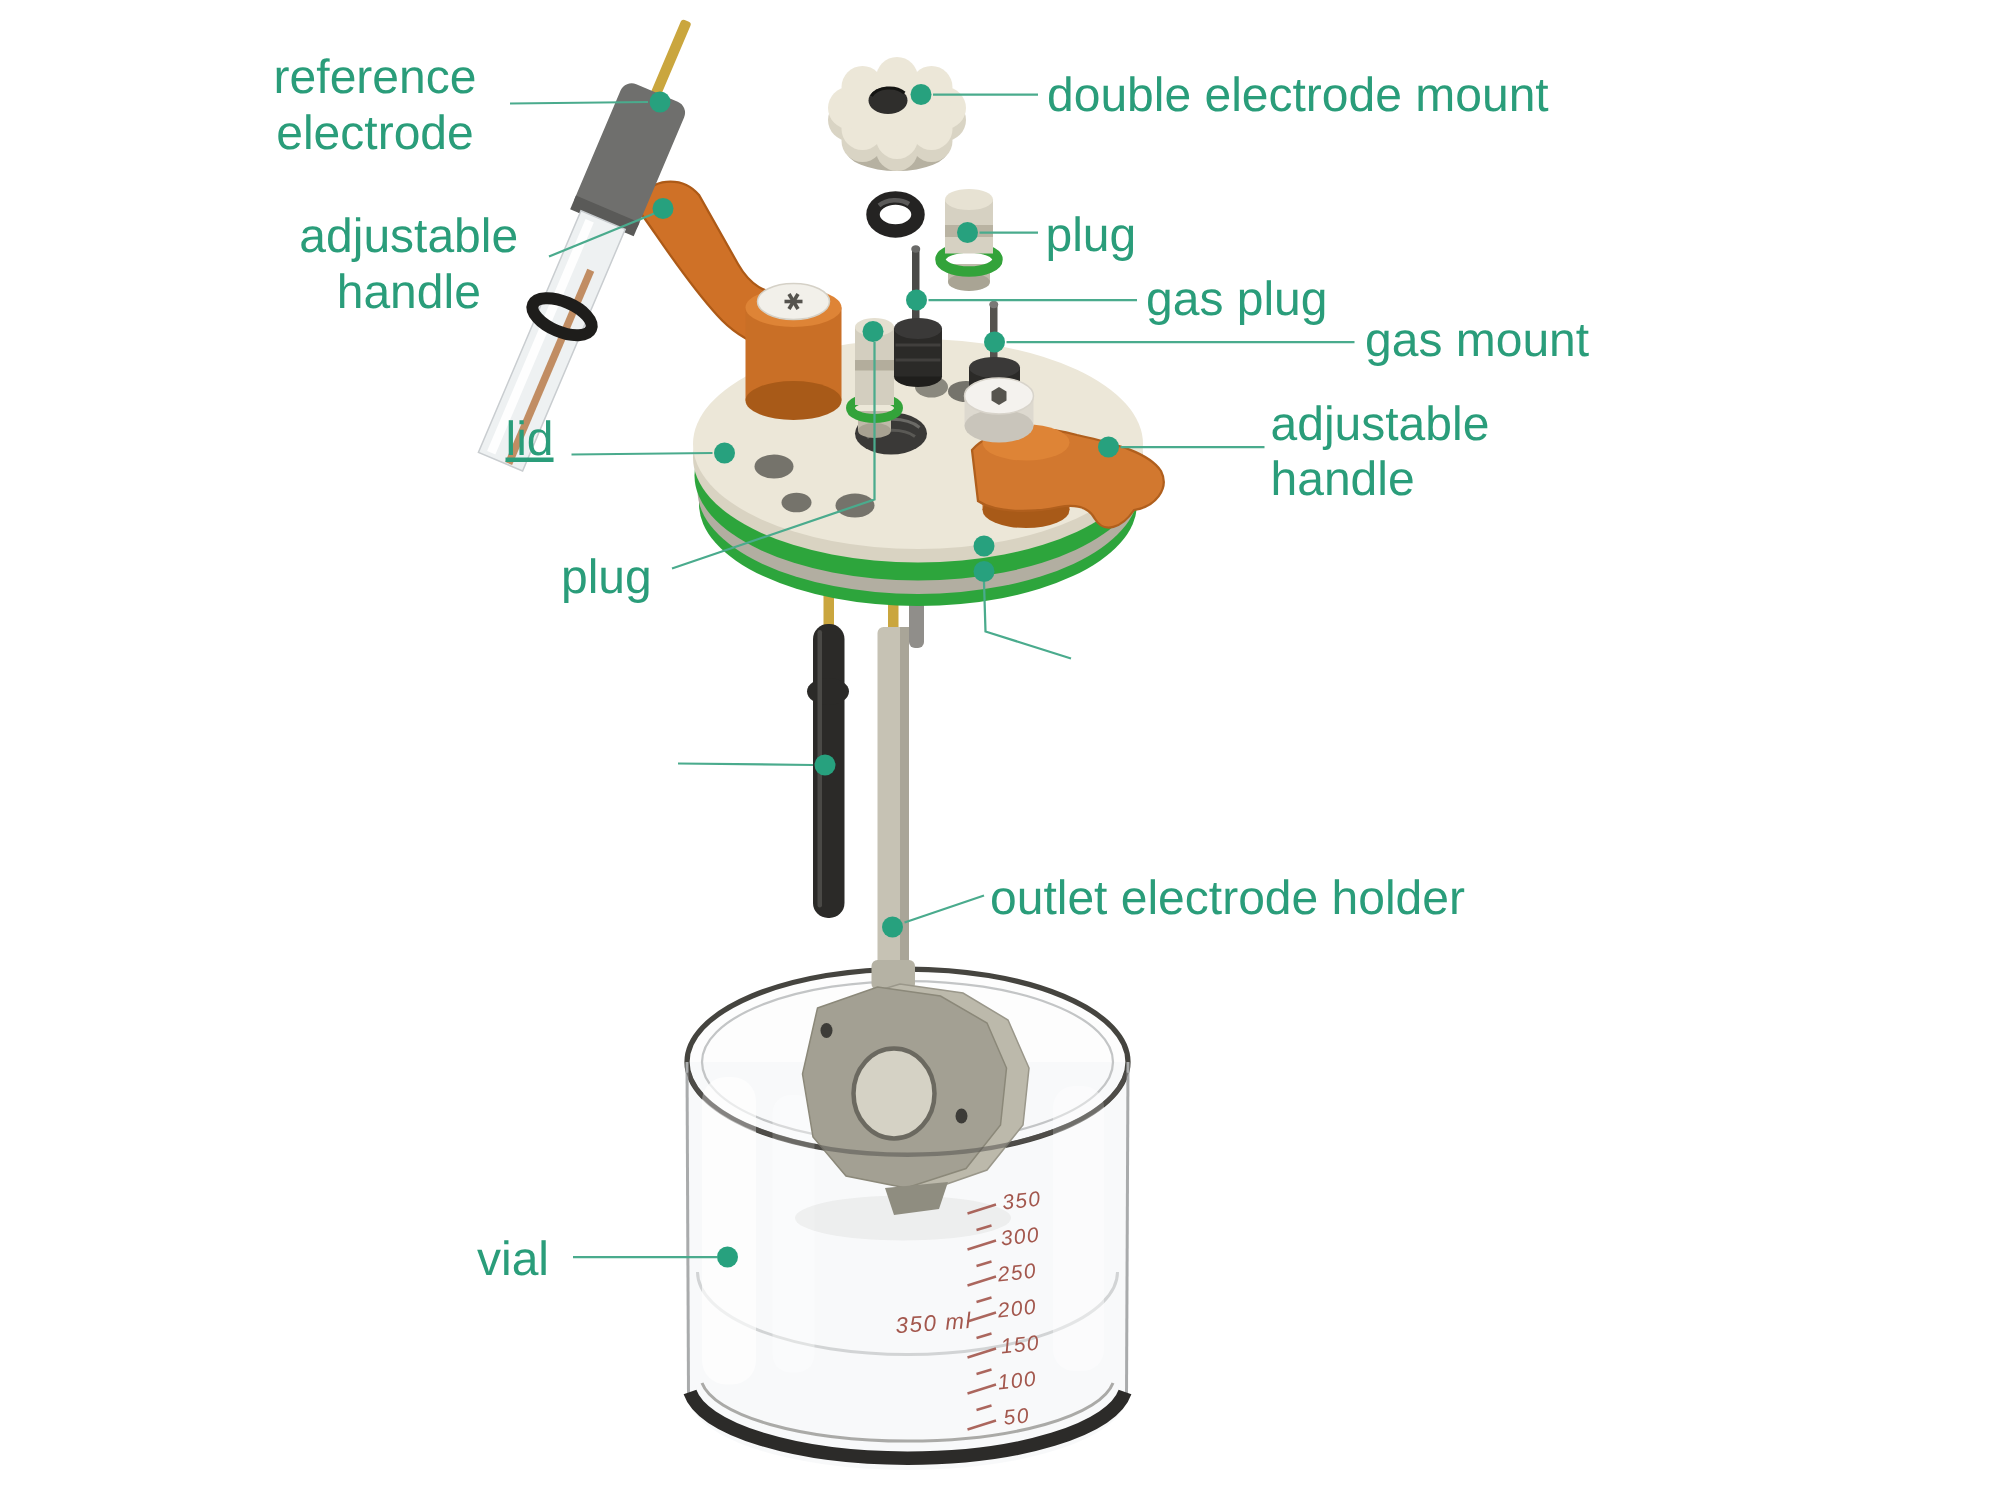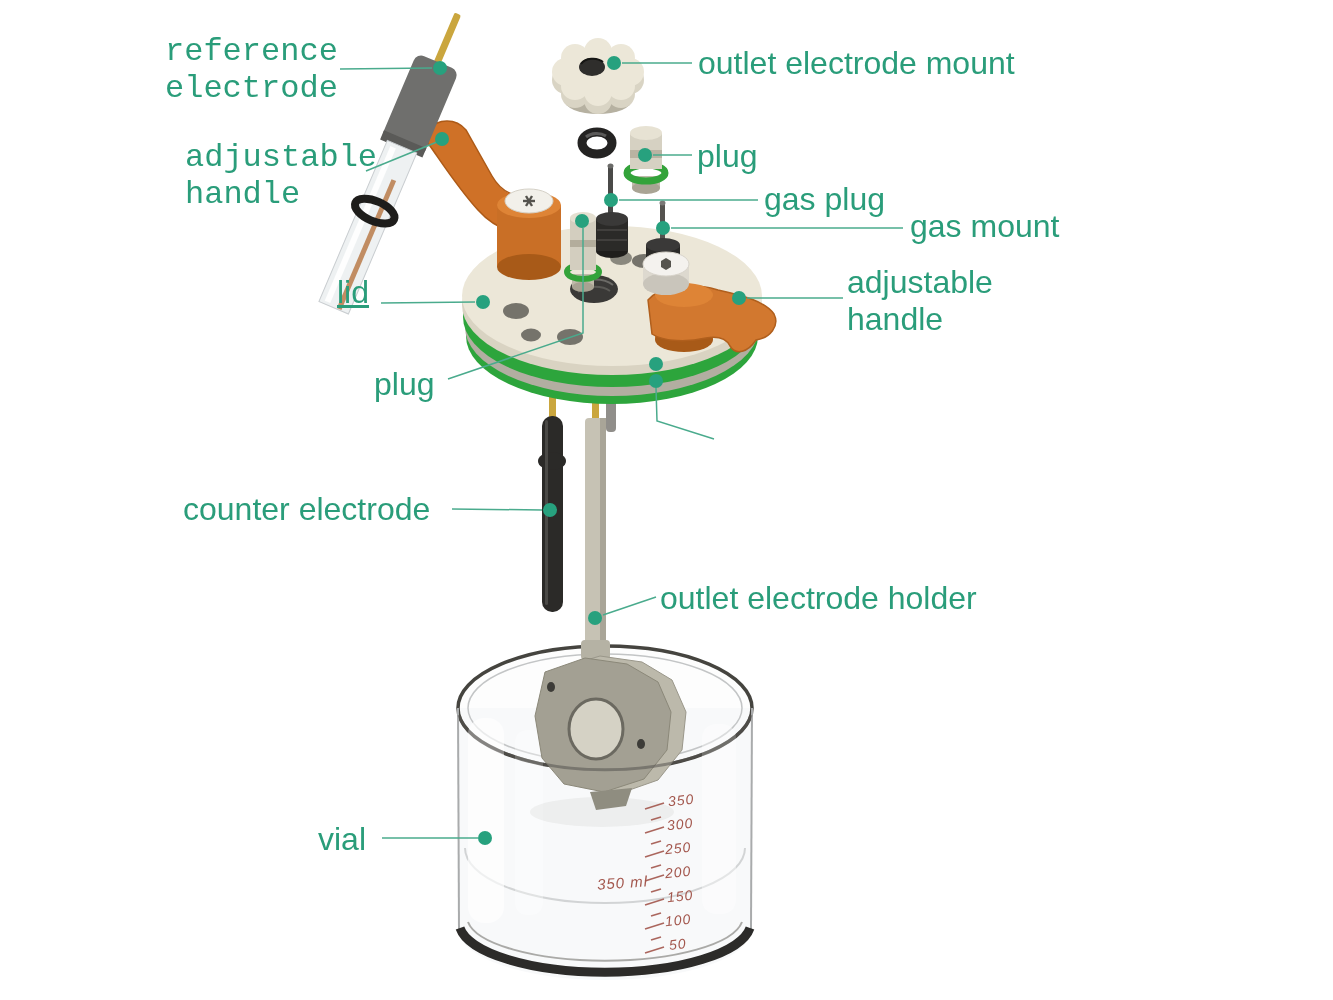--- a/index.html
+++ b/index.html
@@ -1,21 +1,21 @@
 <!DOCTYPE html>
 <html><head>
 <meta charset="utf-8">
 <style>
   html,body{margin:0;padding:0;background:#fff;}
   .canvas{position:relative;width:1333px;height:1000px;background:#ffffff;overflow:hidden;
           font-family:"Liberation Sans",sans-serif;}
   .apparatus-svg{position:absolute;left:0;top:0;}
   .lbl{position:absolute;font-size:32px;line-height:37px;color:#2a9d7a;white-space:nowrap;z-index:5;}
   .lbl.wrap{white-space:normal;}
-  .lbl.right{text-align:left;font-family:Liberation Mono, monospace;}
+  .lbl.right{text-align:center;}
   .scale-num{position:absolute;font-size:14px;font-style:italic;color:#a3574d;
              transform:rotate(-6deg);z-index:4;letter-spacing:1px;}
   .cap-label{position:absolute;font-size:15px;font-style:italic;color:#a3574d;
              transform:rotate(-4deg);z-index:4;letter-spacing:1px;}
 </style>
 </head>
 <body>
 
 <div class="canvas">
 
@@ -252,25 +252,24 @@
   </svg>
 
   <div class="lbl wrap right" style="right:998px;top:33px;width:170px;">reference electrode</div>
 
   <div class="lbl wrap right" style="right:973px;top:139px;width:175px;">adjustable handle</div>
 
   <div class="lbl" style="left:337px;top:274px;text-decoration:underline;">lid</div>
 
   <div class="lbl" style="left:374px;top:366px;">plug</div>
 
-  <div class="lbl" style="left:183px;top:491px;">counter electrode</div>
 
   <div class="lbl" style="left:318px;top:821px;text-align:right;">vial</div>
 
-  <div class="lbl" style="left:698px;top:45px;">outlet electrode mount</div>
+  <div class="lbl" style="left:698px;top:45px;">double electrode mount</div>
 
   <div class="lbl" style="left:697px;top:138px;">plug</div>
 
   <div class="lbl" style="left:764px;top:181px;">gas plug</div>
 
   <div class="lbl" style="left:910px;top:208px;">gas mount</div>
 
   <div class="lbl wrap" style="left:847px;top:264px;width:185px;">adjustable handle</div>
 
 

